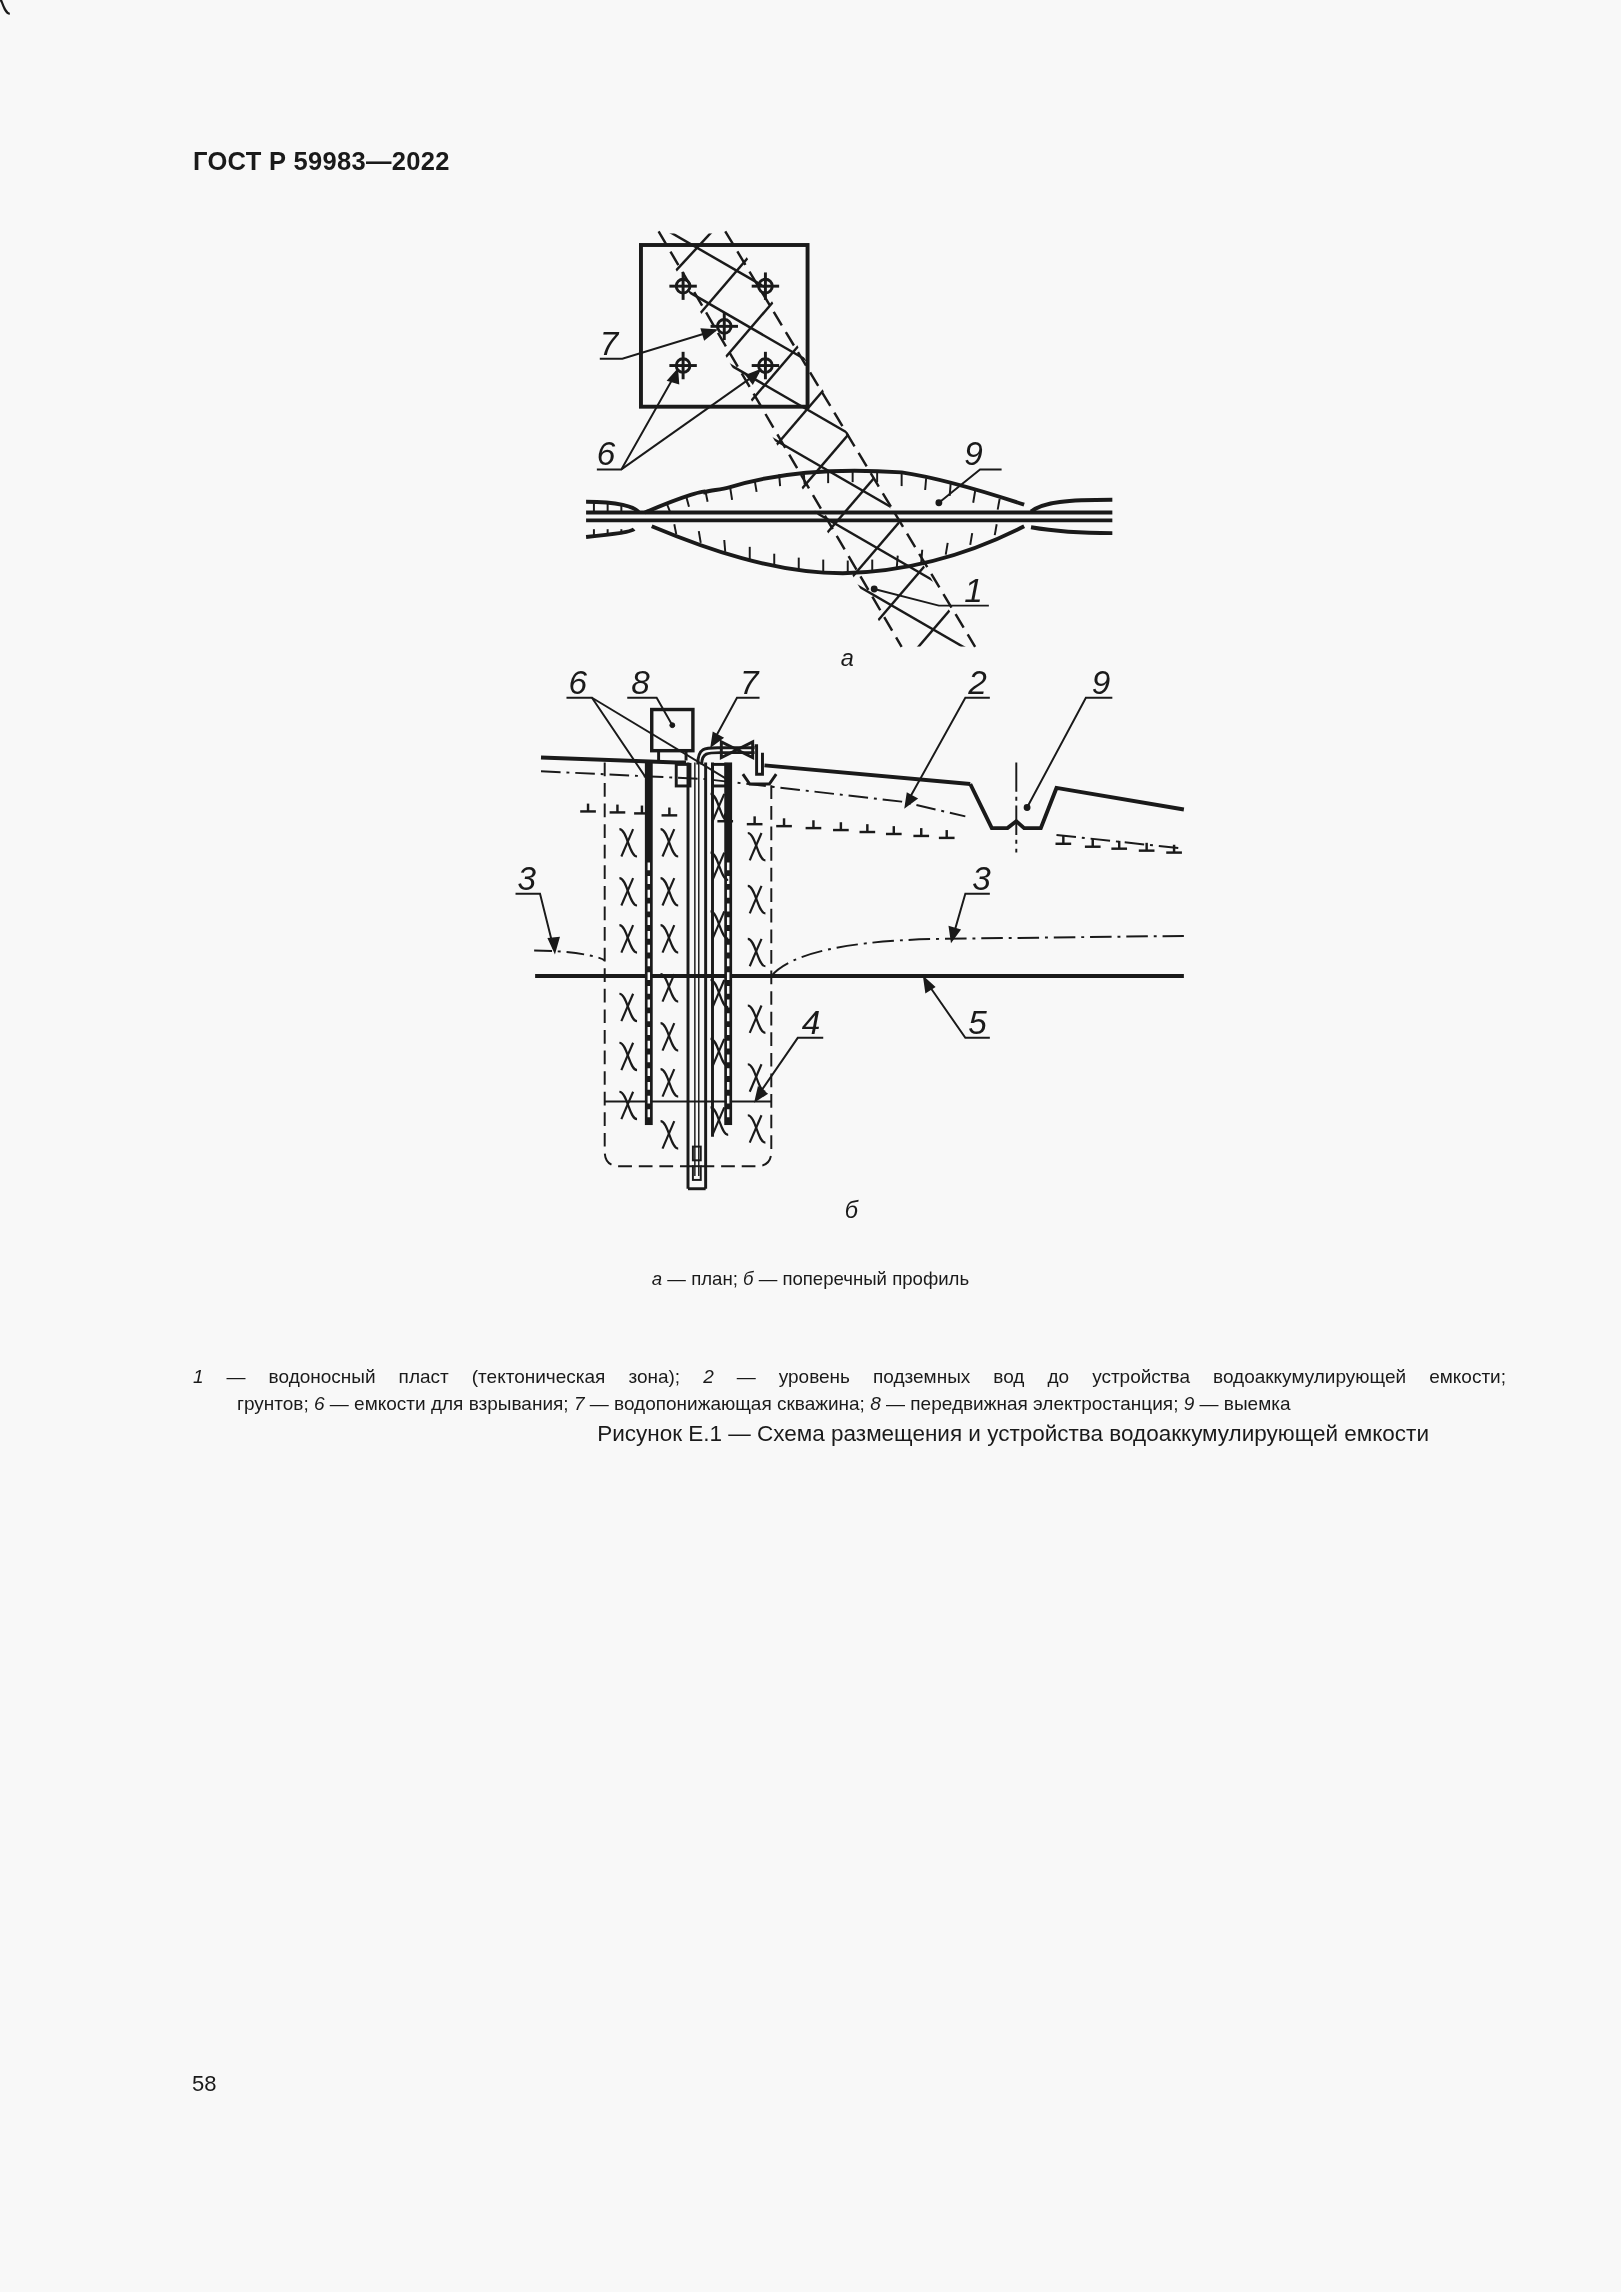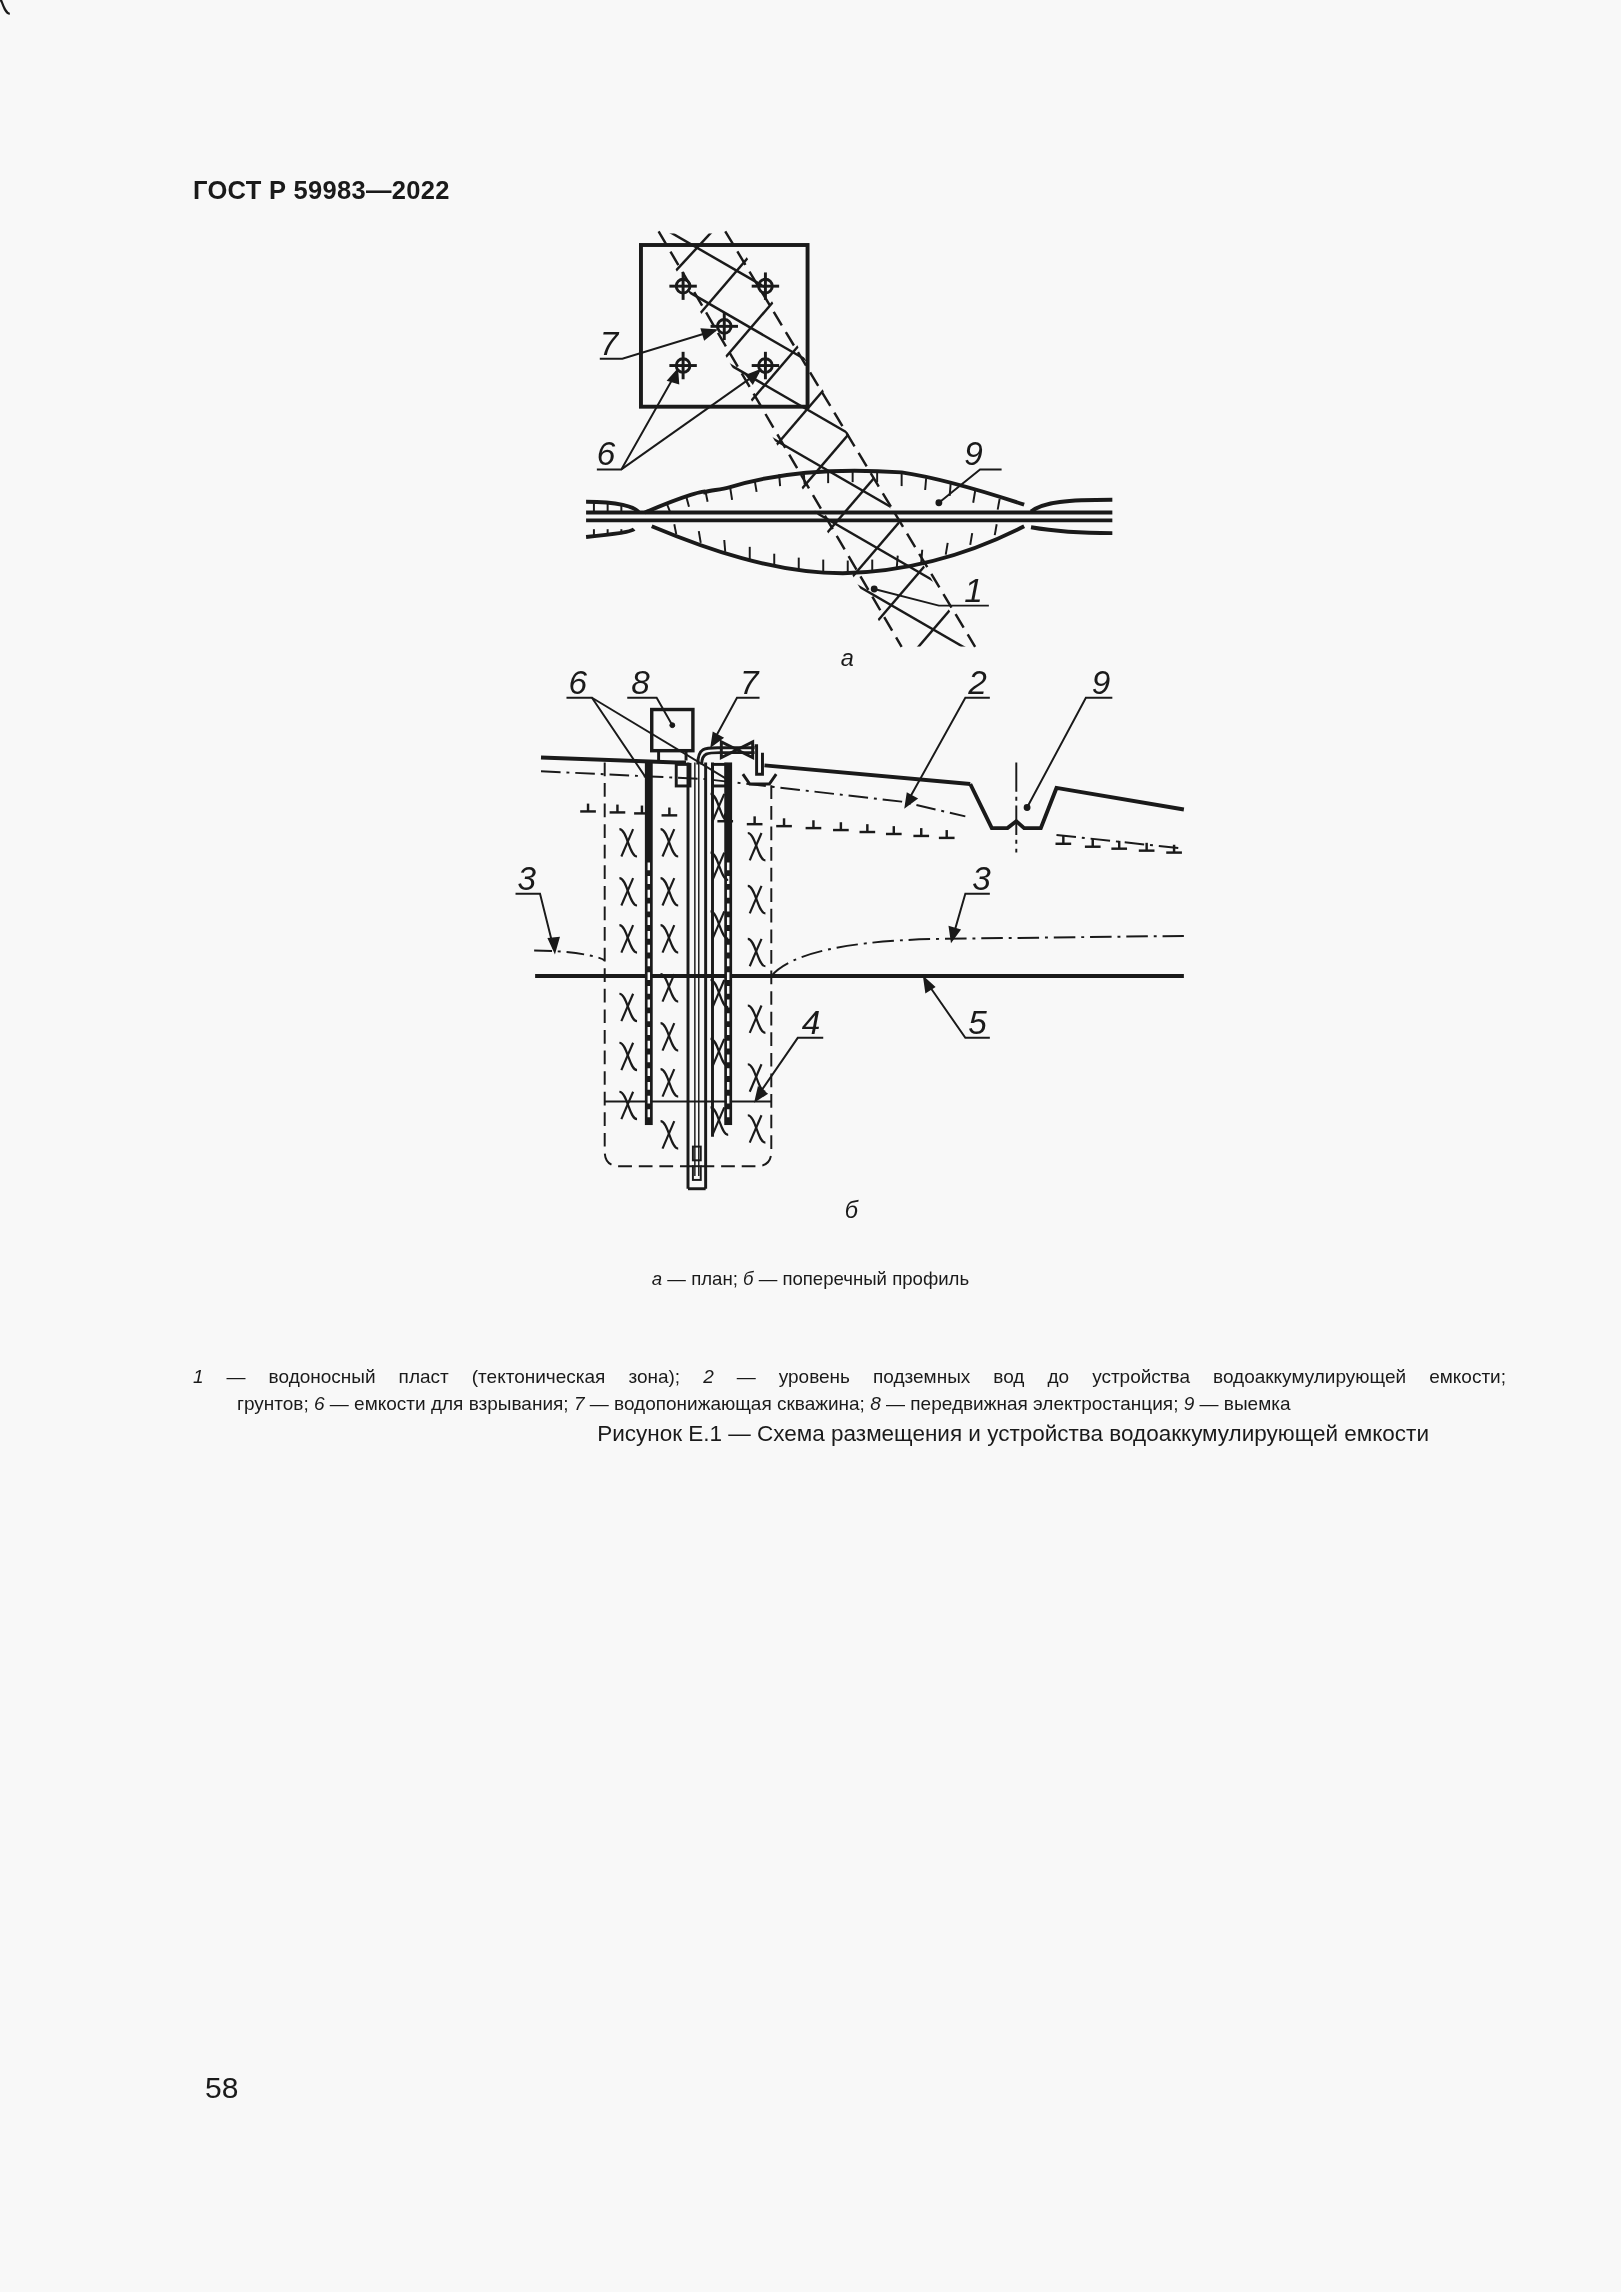--- a/index.html
+++ b/index.html
@@ -6,41 +6,41 @@
   body {
     width: 1621px; height: 2293px;
     background: #f8f8f8;
     position: relative;
     font-family: "Liberation Sans", sans-serif;
     color: #1a1a1a;
     overflow: hidden;
   }
   .header {
     position: absolute; left: 193px; top: 147px;
-    font-size: 25.5px; font-weight: bold; letter-spacing: 0.3px; margin-top: 29px;
+    font-size: 25.5px; font-weight: bold; letter-spacing: 0.3px;
   }
   .figure {
     position: absolute; left: 0; top: 0; width: 1621px; height: 1274px;
   }
   .caption-sub {
     position: absolute; left: 0; width: 1621px; top: 1255px;
     text-align: center; font-size: 18.6px; margin-top: 13px;
   }
   .legend {
     position: absolute; left: 193px; width: 1313px; top: 1364px;
     font-size: 19px; line-height: 26.5px; text-align: justify;
   }
   .legend .line { display: block; text-align: justify; text-align-last: justify; }
   .legend .line.last { text-align-last: left; padding-left: 44px; }
   .caption-main {
     position: absolute; left: 0; width: 1429px; top: 1421px;
     text-align: right; font-size: 22.5px;
   }
   .page-number {
-    position: absolute; left: 205px; top: 2071px; font-size: 30px; text-align: center;
+    position: absolute; left: 192px; top: 2071px; font-size: 22px; text-align: center;
   }
   i { font-style: italic; }
   svg text { font-family: "Liberation Sans", sans-serif; font-style: italic; }
 </style>
 </head>
 <body>
 
 <div class="header">ГОСТ Р 59983—2022</div>
 
 <svg class="figure" width="1621" height="1274" viewBox="0 0 1654 1300" xmlns="http://www.w3.org/2000/svg">

